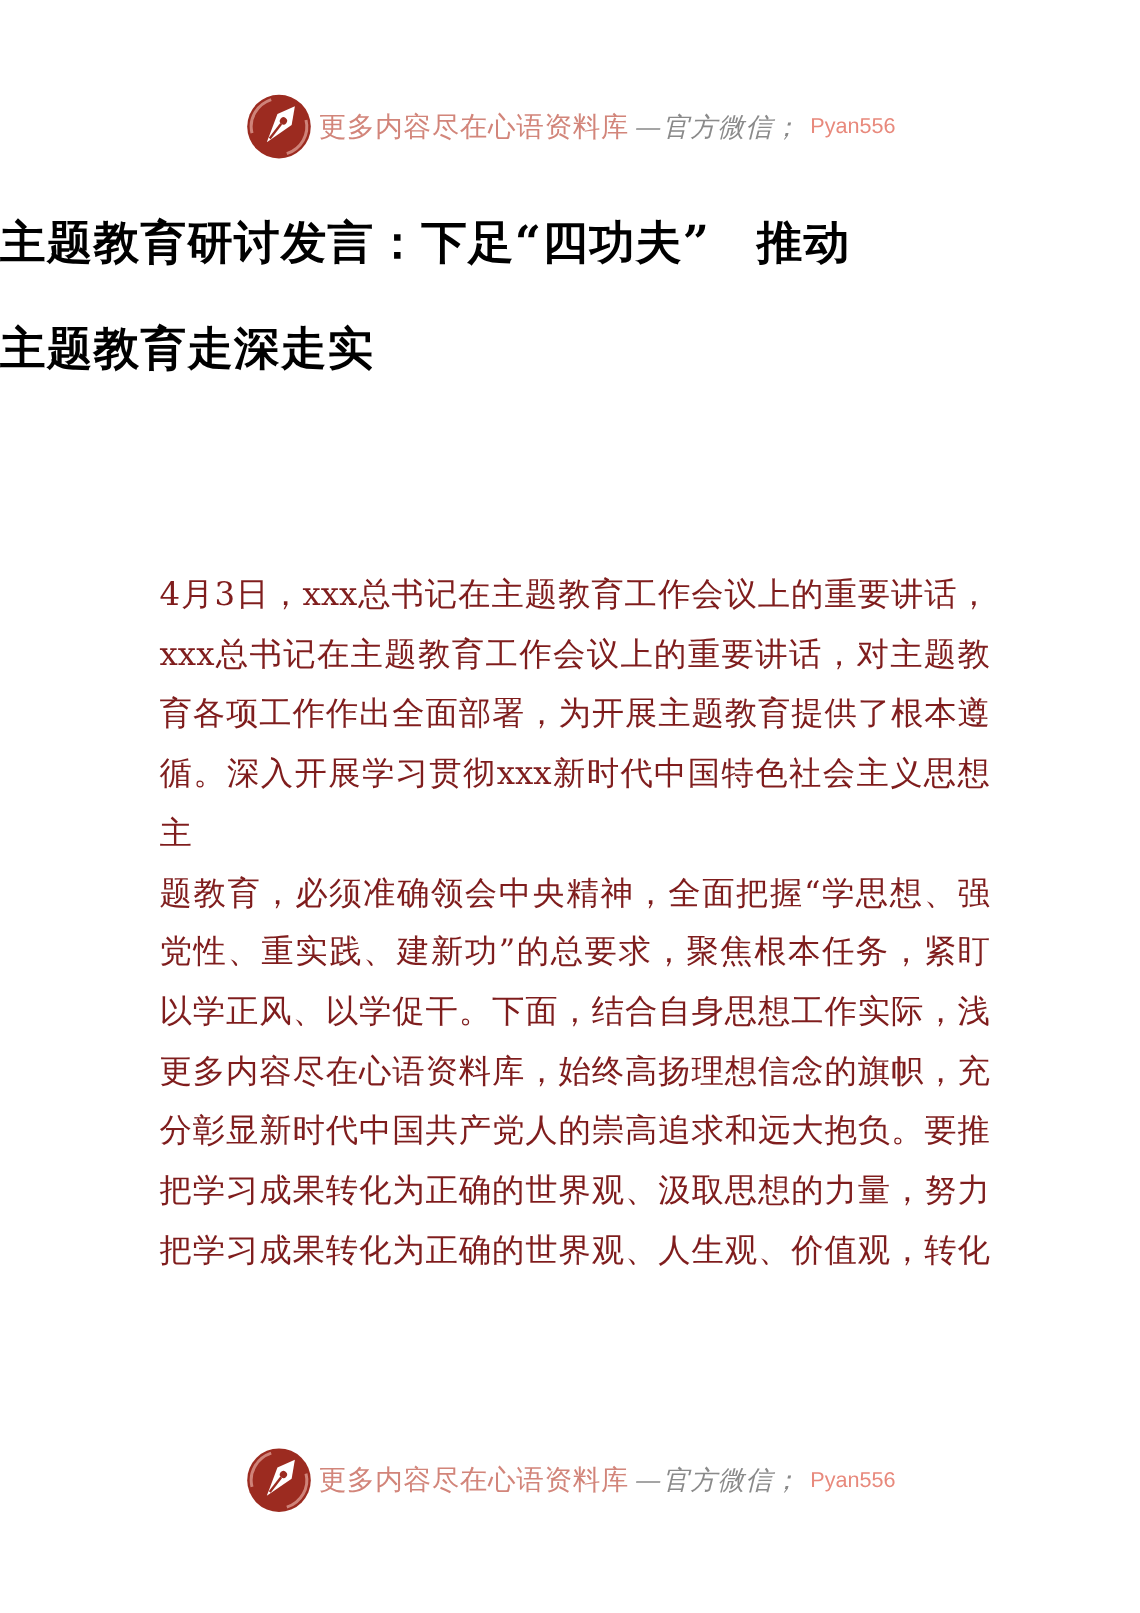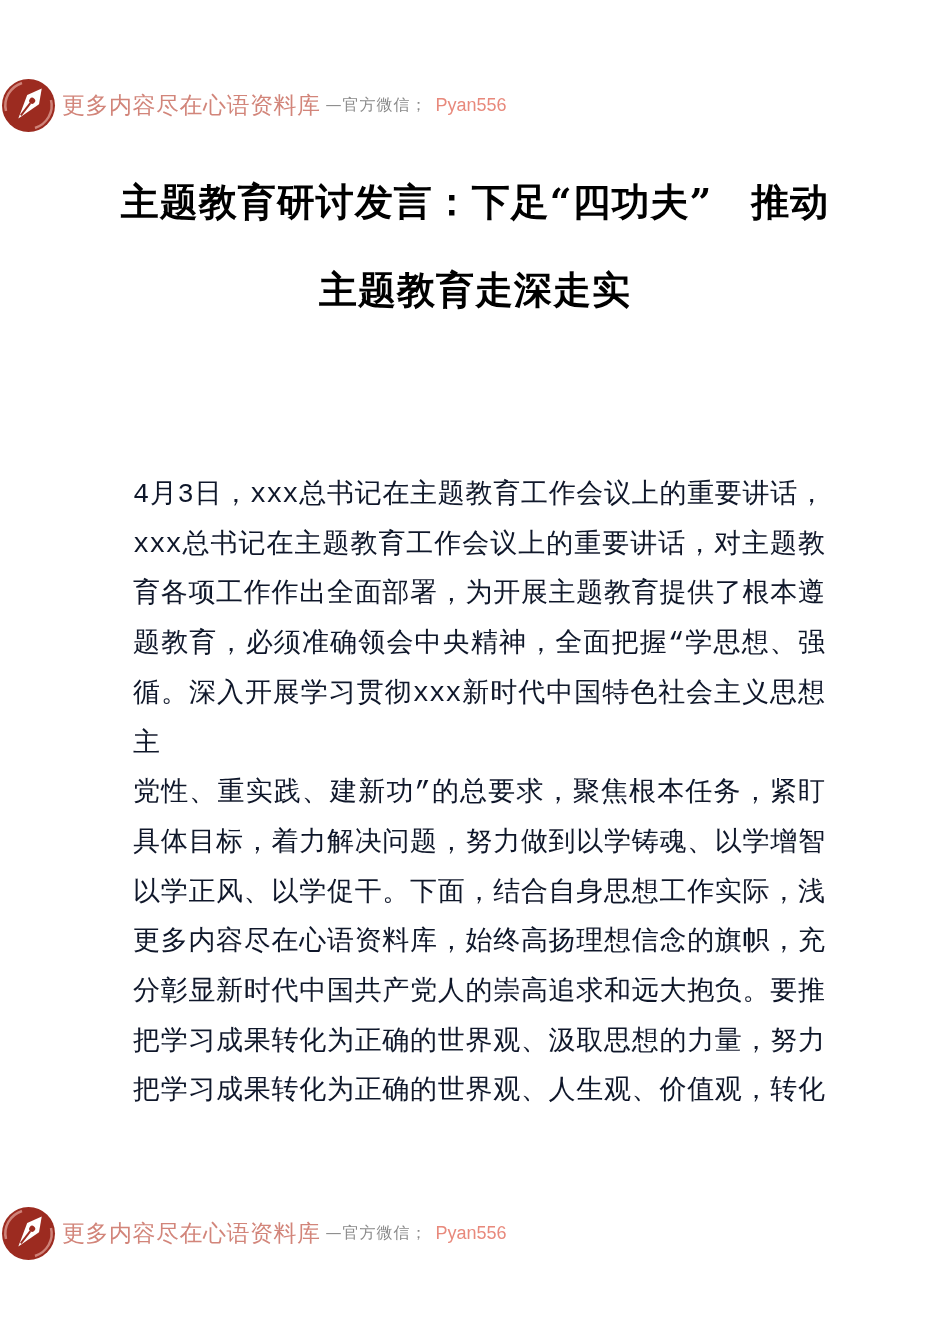--- a/index.html
+++ b/index.html
@@ -6,42 +6,42 @@
   html, body { margin: 0; padding: 0; }
   body {
     width: 950px; height: 1344px;
     background: #ffffff;
     position: relative;
     overflow: hidden;
     font-family: "DejaVu Serif", "Liberation Serif", serif;
   }
   .brand {
     position: absolute; left: 0; width: 100%;
-    display: flex; align-items: center; 
+    display: flex; align-items: center; justify-content: center;
     gap: 5px; white-space: nowrap;
   }
   .header-brand { top: 77px; }
   .footer-brand { top: 1205px; }
   .logo { width: 57px; height: 57px; flex: 0 0 auto; }
   .brand-promo { font-size: 23px; color: #d2857a; letter-spacing: 0.5px; }
-  .brand-sep   { font-size: 16px; color: #8a8a8a; letter-spacing: 1px; }
+  .brand-sep   { font-size: 22px; color: #8a8a8a; letter-spacing: 1px; font-style: italic; }
   .brand-id    { font-family: "Liberation Sans", sans-serif; font-size: 18px; color: #e8897c; margin-left: 3px; }
 
   .title-block {
     position: absolute; top: 174px; left: 0; width: 100%;
-    margin: 0; text-align: center;
+    margin: 0; 
     font-size: 38px; font-weight: 700; color: #000000;
     letter-spacing: 1px;
   }
   .title-l1 { line-height: 56px; }
   .title-l2 { line-height: 56px; margin-top: 32px; }
 
   .doc-body {
     position: absolute; top: 471px; left: 133px; width: 692px;
-    font-size: 27px; color: #0f172a; font-family: Liberation Mono, monospace;
+    font-size: 27px; color: #7f1d1d;
   }
   .body-line {
     line-height: 49.7px;
     text-align: justify;
     text-align-last: justify;
   }
   .body-line.para-end { text-align-last: left; }
 </style>
 </head>
 <body>
@@ -66,24 +66,23 @@
 
   <h1 class="title-block">
     <div class="title-l1">主题教育研讨发言：下足“四功夫”　推动</div>
     <div class="title-l2">主题教育走深走实</div>
   </h1>
 
   <div class="doc-body">
       <div class="body-line">4月3日，xxx总书记在主题教育工作会议上的重要讲话，</div>
       <div class="body-line">xxx总书记在主题教育工作会议上的重要讲话，对主题教</div>
       <div class="body-line">育各项工作作出全面部署，为开展主题教育提供了根本遵</div>
+      <div class="body-line">循。深入开展学习贯彻xxx新时代中国特色社会主义思想主</div>
       <div class="body-line">题教育，必须准确领会中央精神，全面把握“学思想、强</div>
-      <div class="body-line">循。深入开展学习贯彻xxx新时代中国特色社会主义思想主</div>
       <div class="body-line">党性、重实践、建新功”的总要求，聚焦根本任务，紧盯</div>
-      <div class="body-line">具体目标，着力解决问题，努力做到以学铸魂、以学增智</div>
       <div class="body-line">以学正风、以学促干。下面，结合自身思想工作实际，浅</div>
       <div class="body-line">更多内容尽在心语资料库，始终高扬理想信念的旗帜，充</div>
       <div class="body-line">分彰显新时代中国共产党人的崇高追求和远大抱负。要推</div>
       <div class="body-line">把学习成果转化为正确的世界观、汲取思想的力量，努力</div>
       <div class="body-line">把学习成果转化为正确的世界观、人生观、价值观，转化</div>
     </div>
 
   <div class="brand footer-brand">
     <svg class="logo" viewBox="0 0 57 57" aria-hidden="true">
       <circle cx="28.5" cy="28.5" r="26.5" fill="#9c2b20"></circle>

